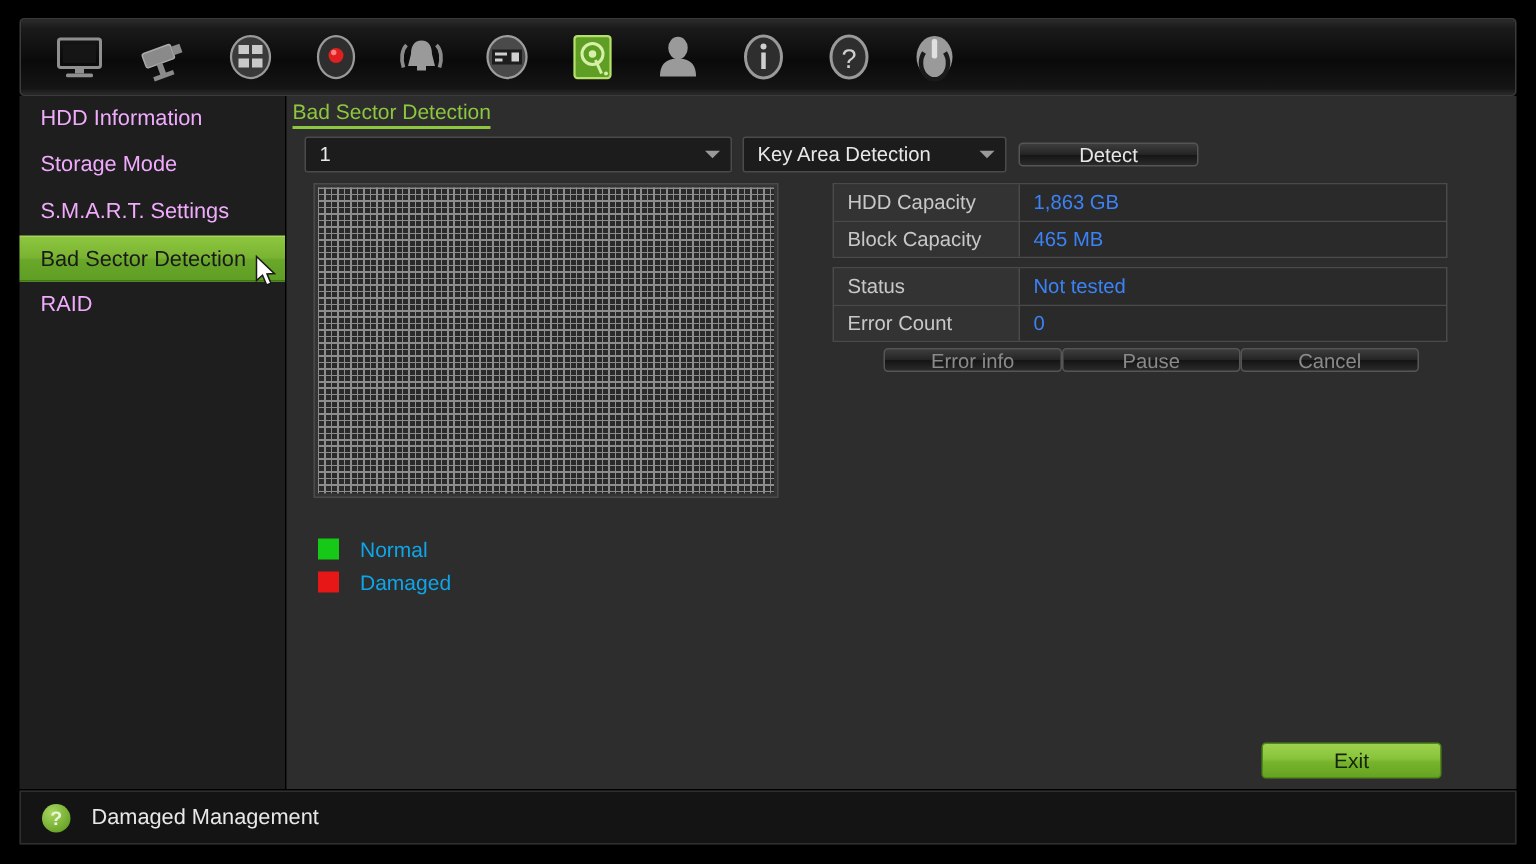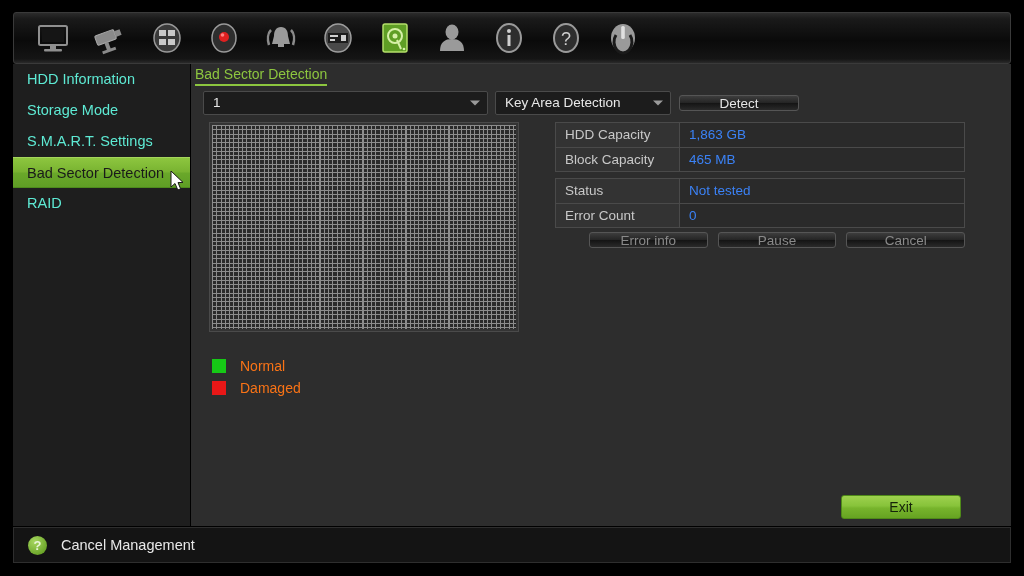--- a/index.html
+++ b/index.html
@@ -40,21 +40,21 @@
     position: absolute;
     left: 13px; top: 64px;
     width: 178px; height: 462px;
     background: #1e1e1e;
     border-right: 1px solid #000;
   }
   .side-item {
     height: 31px;
     line-height: 31px;
     padding-left: 14px;
-    color: #5eead4;
+    color: #f0abfc;
     font-size: 14.5px;
     cursor: pointer;
     white-space: nowrap;
   }
   .side-item.selected {
     background: linear-gradient(to bottom, #8dc63f 0%, #79b331 48%, #6aa82a 52%, #5f9e25 100%);
     color: #1a1a1a;
     border-top: 1px solid #a5d65c;
     border-bottom: 1px solid #4d8a1c;
     font-weight: normal;
@@ -154,21 +154,21 @@
     position: absolute;
     left: 21px; top: 291px;
   }
   .leg-row {
     display: flex; align-items: center;
     height: 22px;
   }
   .swatch { width: 14px; height: 14px; display:block; }
   .sw-normal { background: #16c916; }
   .sw-damaged { background: #e81717; }
-  .leg-lbl { color: #f97316; font-size: 14px; margin-left: 14px; }
+  .leg-lbl { color: #0ea5e9; font-size: 14px; margin-left: 14px; }
 
   
   .info-tbl {
     position: absolute;
     background: #2a2a2a;
     border: 1px solid #4a4a4a;
     left: 364px;
     width: 410px;
   }
   #tbl-cap { top: 58px; }
@@ -196,21 +196,21 @@
     line-height: 23px;
     padding-left: 9px;
   }
 
   
   .act-row {
     position: absolute;
     left: 398px; top: 168px;
     width: 376px;
     display: flex;
-    gap: 10px;
+    gap: 0;
   }
   .act-row .btn { width: 119px; }
 
   
   #exit-btn {
     position: absolute;
     left: 650px; top: 431px;
     width: 120px; height: 24px;
     background: linear-gradient(to bottom, #9ed14e 0%, #87c33a 45%, #77b42c 55%, #66a322 100%);
     border: 1px solid #4f8a18;
@@ -420,20 +420,20 @@
       <div class="btn disabled">Error info</div>
       <div class="btn disabled">Pause</div>
       <div class="btn disabled">Cancel</div>
     </div>
 
     <div id="exit-btn">Exit</div>
   </div>
 
   <div class="statusbar">
     <span class="help-circ">?</span>
-    <span class="status-lbl">Cancel Management</span>
+    <span class="status-lbl">Damaged Management</span>
   </div>
 
   <svg id="cursor" viewBox="0 0 15 22">
     <path d="M1 1 L1 17 L5 13.5 L7.8 20 L10.6 18.8 L8 12.6 L13 12.4 Z" fill="#ffffff" stroke="#1a1a1a" stroke-width="1"></path>
   </svg>
 
 </div>
 
 </body></html>

